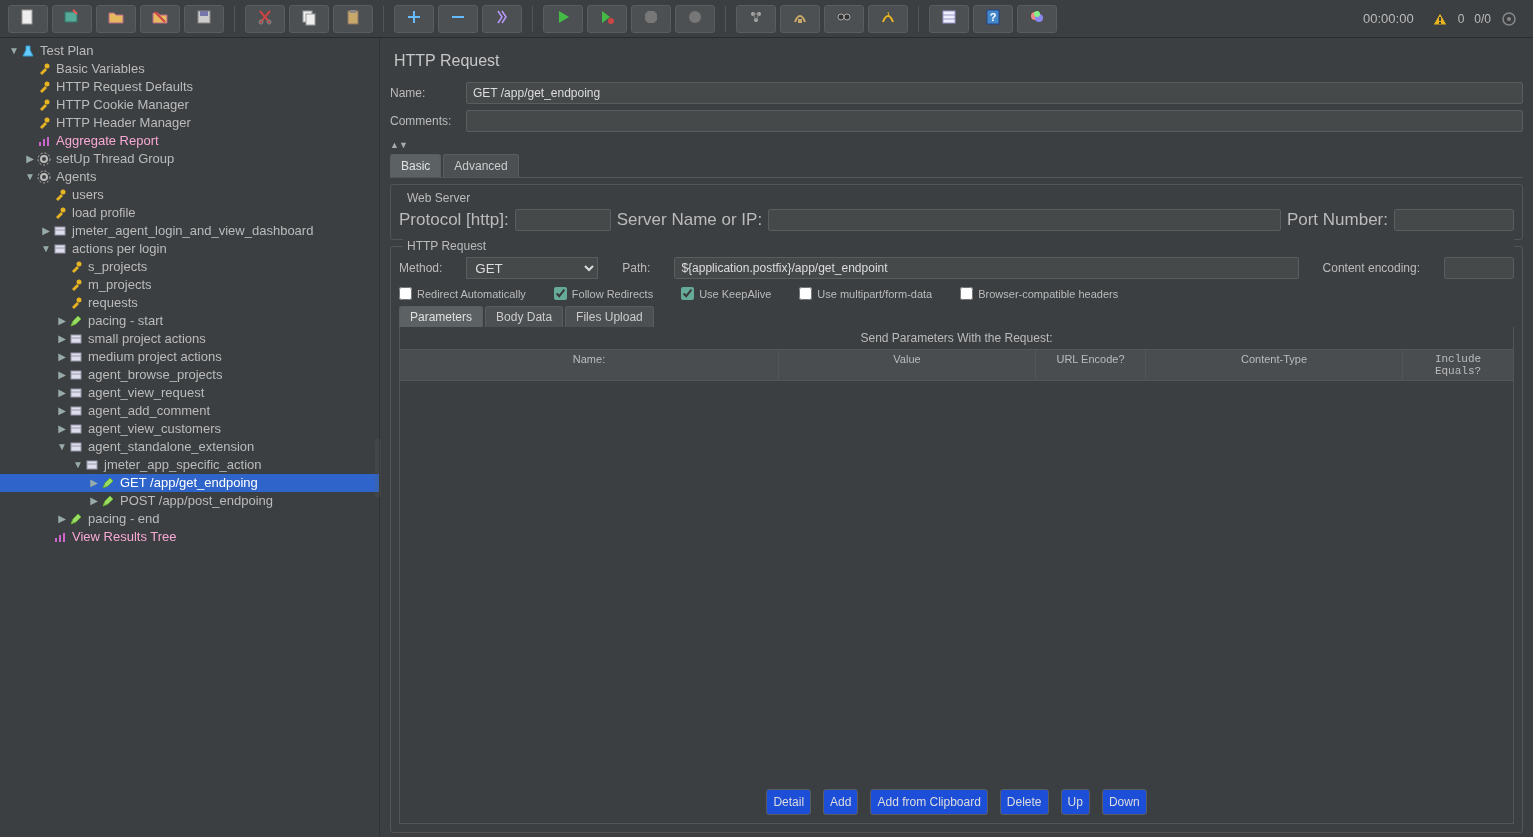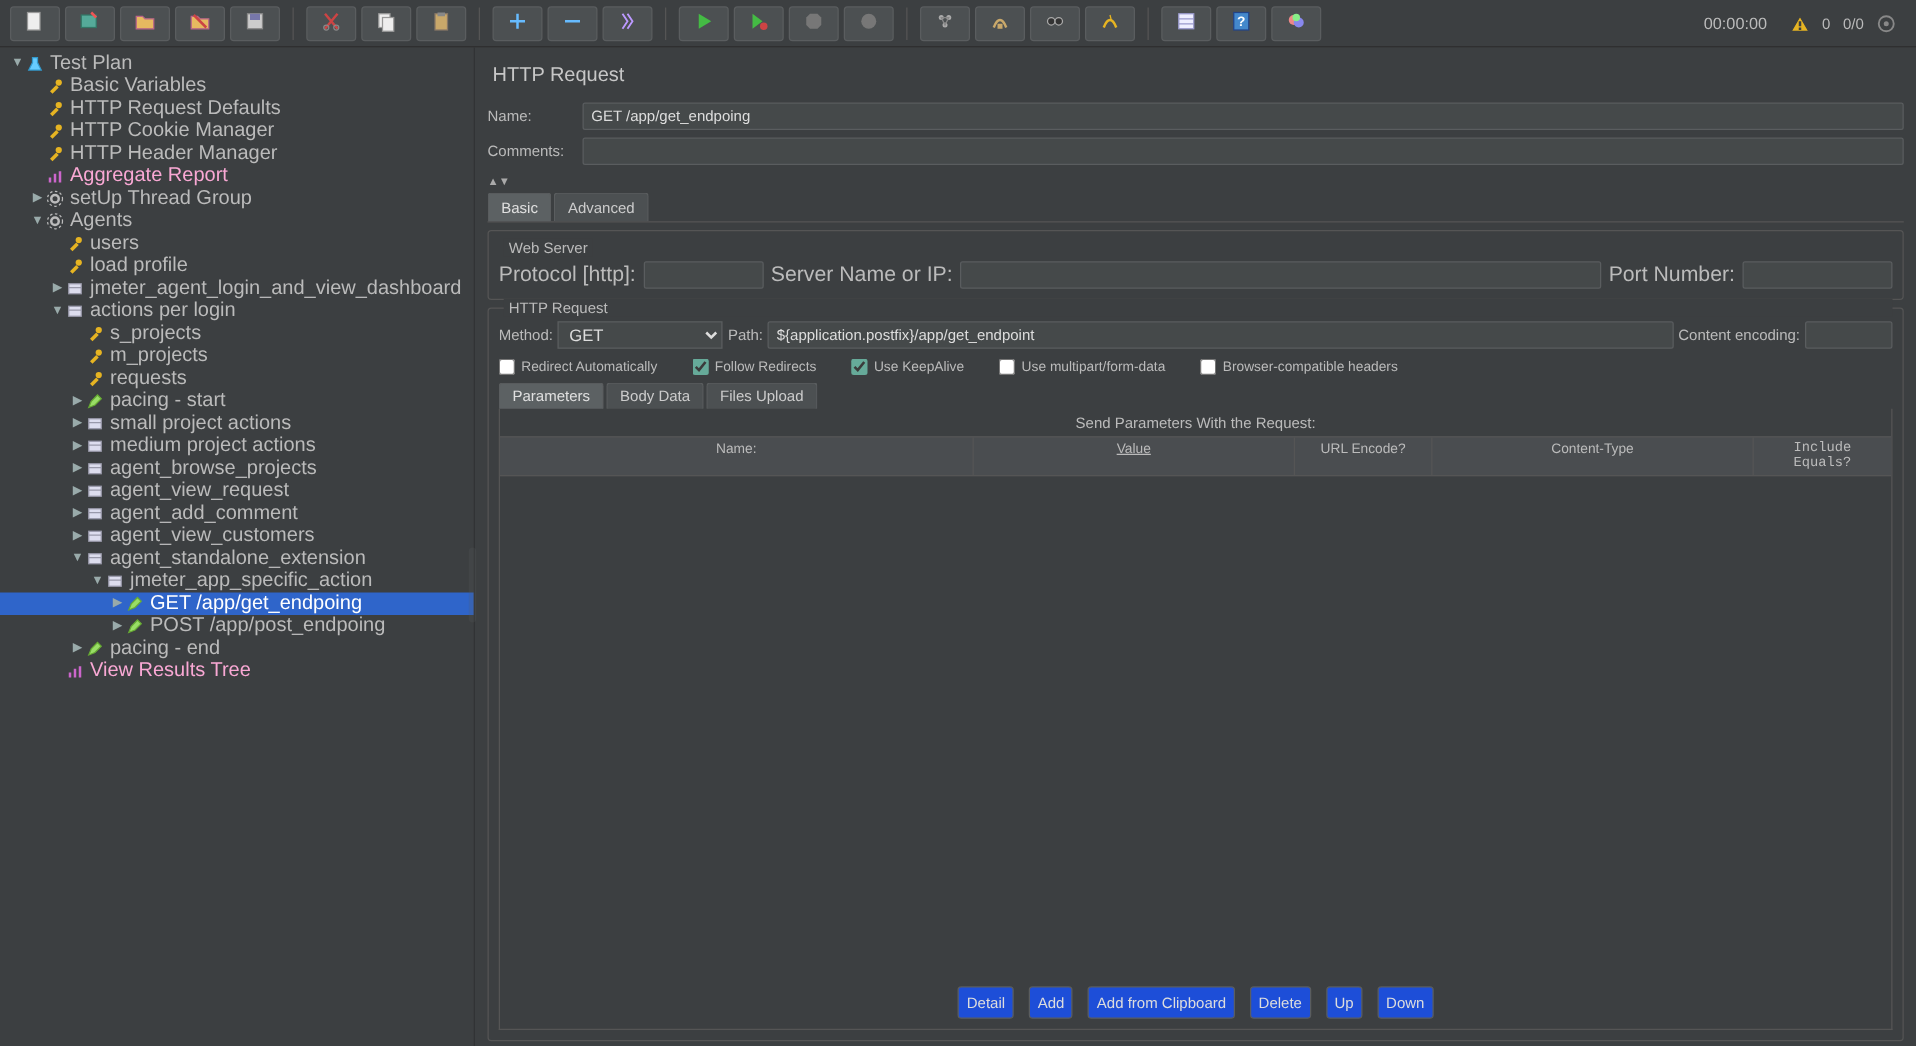--- a/index.html
+++ b/index.html
@@ -16,54 +16,54 @@
   .split { display:flex; height:calc(837px - 38px); }
   .tree-pane { width:380px; background:#3c3f41; border-right:1px solid #313335; overflow:auto; padding-top:4px; }
   .content-pane { flex:1; background:#3c3f41; display:flex; flex-direction:column; padding:10px 10px 4px 10px; position:relative; }
   .drag-handle { position:absolute; left:-5px; top:50%; width:6px; height:60px; background:#5a5d5f33; border-radius:3px; }
   
   .tnode { display:flex; align-items:center; height:18px; line-height:18px; white-space:nowrap; cursor:pointer; }
   .tnode.selected { background:#2f65ca; color:#fff; }
   .arrow { width:12px; display:inline-block; text-align:center; color:#9aa; font-size:10px; user-select:none; }
   .arrow.none { visibility:hidden; }
   .ticon { width:16px; height:16px; display:inline-flex; align-items:center; justify-content:center; margin-right:4px; }
-  .tnode .label { font-size:16px; }
+  .tnode .label { font-size:13px; }
   .tnode.greyed { color:#f9a8d4; }
   
   .panel-title { font-size:16px; color:#c7c7c7; margin:4px 0 12px 4px; }
   .form-row { display:flex; align-items:center; margin-bottom:6px; }
   .form-row label { width:76px; color:#bbb; font-size:12px; }
   .form-row.comments label { width:76px; }
   .tinput { flex:1; background:#45494a; border:1px solid #5a5d5f; color:#ddd; height:22px; padding:0 6px; font-size:12px; border-radius:2px; }
   .small-arrows { display:flex; gap:4px; margin:2px 0 2px 0; font-size:9px; color:#aaa; cursor:pointer; }
   .tabs { display:flex; border-bottom:1px solid #555; margin-top:2px; }
   .tab { padding:4px 10px; background:#4c5052; border:1px solid #5a5d5f; border-bottom:none; margin-right:2px; border-radius:3px 3px 0 0; cursor:pointer; color:#ccc; font-size:12px; }
   .tab.active { background:#5c6163; color:#e0e0e0; }
   .fieldset { border:1px solid #555; margin-top:6px; padding:6px 8px 8px 8px; border-radius:3px; }
   .fieldset-title { font-size:12px; color:#bbb; margin:-14px 0 4px 4px; background:#3c3f41; display:inline-block; padding:0 4px; }
   .ws-row { display:flex; align-items:center; gap:6px; }
   .ws-row label { font-size:17px; color:#bbb; }
   .ws-row .tinput.short { width:96px; flex:none; }
   .ws-row .tinput.medium { flex:1; }
   .ws-row .tinput.port { width:120px; flex:none; }
-  .http-row { display:flex; align-items:center; gap:4px; margin-bottom:8px; }
+  .http-row { display:flex; align-items:center; gap:24px; margin-bottom:8px; }
   .http-row select { background:#45494a; border:1px solid #5a5d5f; color:#ddd; height:22px; width:132px; padding:0 4px; }
   .chk-row { display:flex; align-items:center; gap:28px; flex-wrap:wrap; margin-bottom:6px; }
   .chk { display:flex; align-items:center; gap:5px; font-size:11px; color:#bbb; }
   .chk input { accent-color:#6a9; }
   .subtabs { display:flex; }
   .subtab { padding:3px 10px; background:#4c5052; border:1px solid #5a5d5f; border-bottom:none; margin-right:2px; border-radius:3px 3px 0 0; cursor:pointer; color:#ccc; font-size:12px; }
   .subtab.active { background:#5c6163; color:#e0e0e0; }
   .params-panel { border:1px solid #555; border-top:none; display:flex; flex-direction:column; flex:1; }
   .params-caption { text-align:center; padding:4px 0; font-size:12px; color:#bbb; }
   .params-header { display:flex; background:#4a4d50; border-top:1px solid #555; border-bottom:1px solid #555; font-size:11px; }
   .ph-cell { padding:3px 6px; border-right:1px solid #555; text-align:center; color:#bbb; }
   .ph-cell:last-child { border-right:none; }
   .ph-name { flex:3; }
-  .ph-value { flex:2;text-decoration:underline; }
+  .ph-value { flex:2; }
   .ph-enc { width:110px; }
   .ph-ctype { flex:2; }
   .ph-eq { width:110px;font-family:Liberation Mono, monospace; }
   .params-body { flex:1; }
   .bottom-btns { display:flex; justify-content:center; gap:12px; padding:8px 0; }
   .bbtn { background:#1d4ed8; border:1px solid #5a5d5f; color:#ddd; padding:5px 6px; border-radius:3px; cursor:pointer; font-size:12px;text-align:center; }
   
 </style>
 </head>
 <body>

